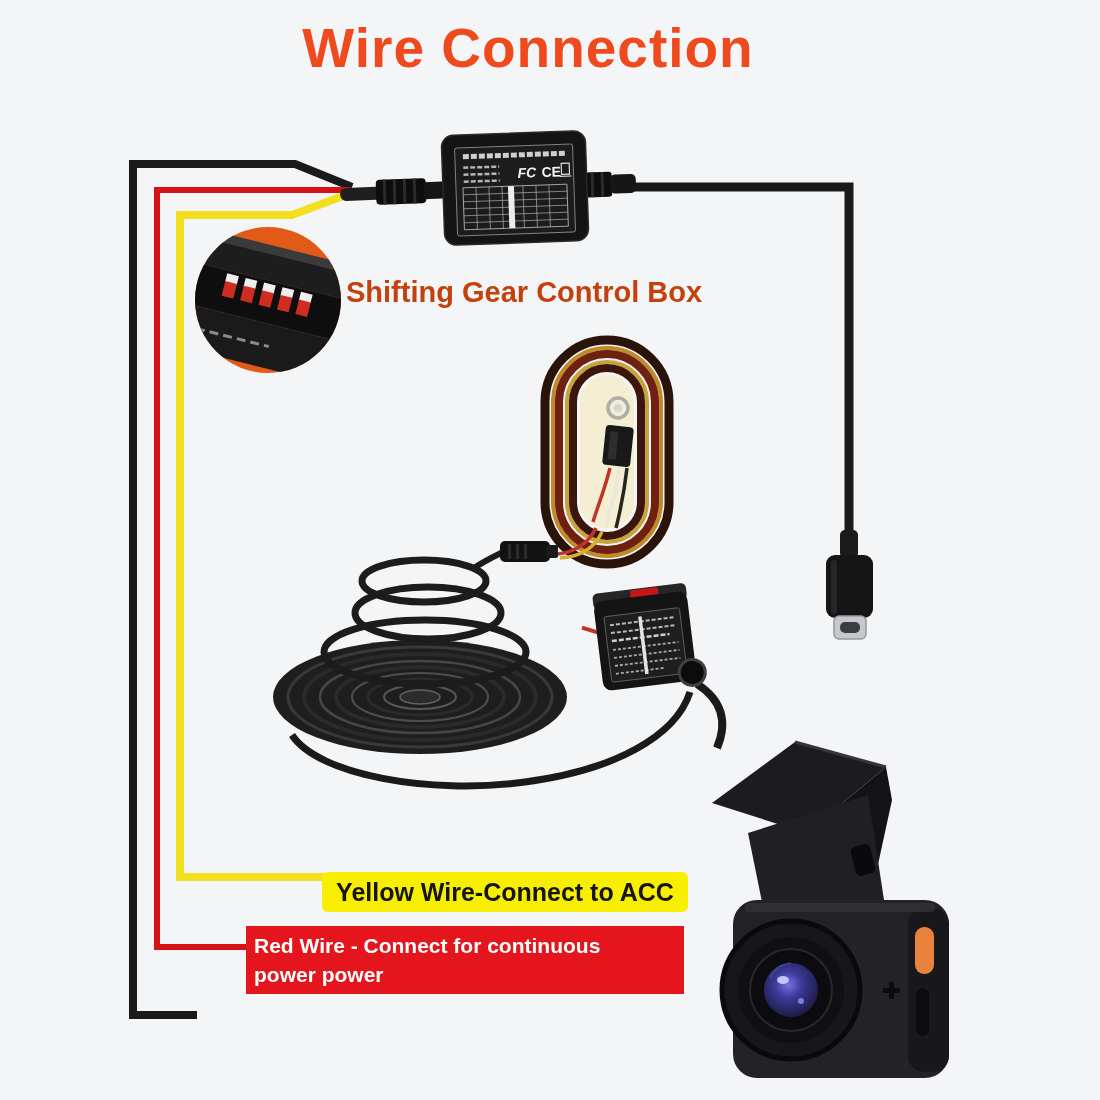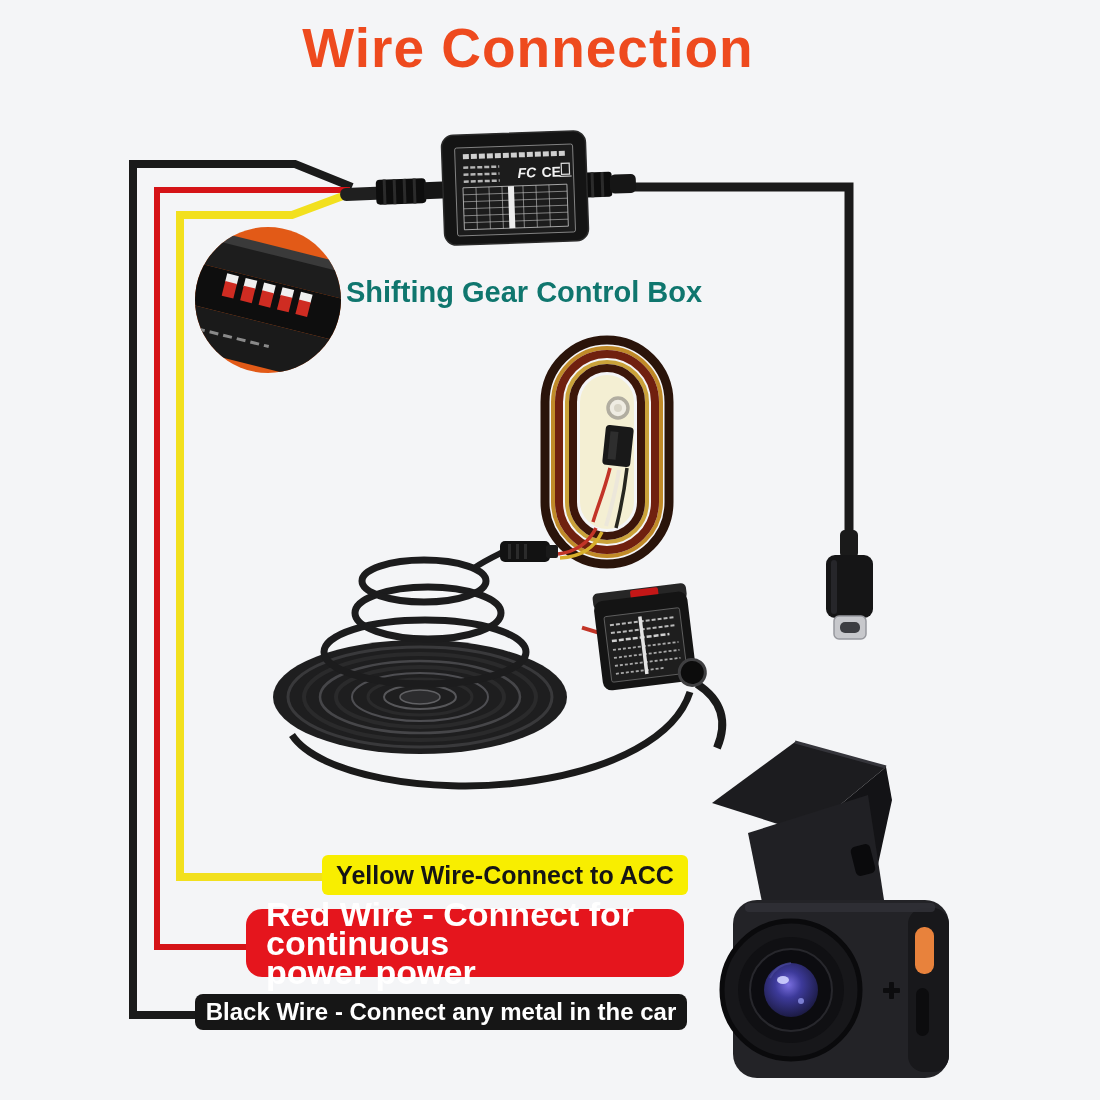--- a/index.html
+++ b/index.html
@@ -11,39 +11,39 @@
   .stage svg{position:absolute;left:0;top:0;}
   svg text{font-family:"Liberation Sans",sans-serif;}
   .overlay{position:absolute;}
   .title{
     left:0;top:16px;width:1056px;text-align:center;
     font-size:55px;font-weight:bold;letter-spacing:1px;
     color:var(--color-title,#ee4a1e);
   }
   .gearbox-label{
     left:346px;top:276px;width:380px;white-space:nowrap;
-    font-size:29px;font-weight:bold;color:#0f766e;
+    font-size:29px;font-weight:bold;color:#c2410c;
   }
   .output-voltage{
     left:722px;top:643px;width:256px;text-align:center;
     font-size:29px;font-weight:bold;color:#121212;line-height:34px;
   }
   .banner{
     display:flex;align-items:center;box-sizing:border-box;
-    font-weight:bold;white-space:nowrap;
+    font-weight:bold;white-space:nowrap;margin-top:17px;
   }
   .banner-yellow{
     left:322px;top:855px;width:366px;height:40px;border-radius:6px;
     background:var(--color-yellow-banner,#f8ee00);color:#151515;
     font-size:25px;justify-content:center;
   }
   .banner-red{
-    left:246px;top:909px;width:438px;height:68px;border-radius:16px;
+    left:246px;top:909px;width:438px;height:68px;border-radius:0;
     background:var(--color-red-banner,#e5151d);color:#fff;
-    font-size:34px;line-height:29px;padding-left:20px;white-space:normal;
+    font-size:21px;line-height:29px;padding-left:8px;white-space:normal;
   }
   .banner-black{
     left:195px;top:994px;width:492px;height:36px;border-radius:8px;
     background:var(--color-black-banner,#161616);color:#fff;
     font-size:24px;justify-content:center;
   }
 </style>
 </head>
 <body>
 
@@ -223,17 +223,14 @@
     <span>Yellow Wire-Connect to ACC</span>
   </div>
 
   <div class="overlay banner banner-red">
     <span>
       <span>Red Wire - Connect for continuous</span><br>
       <span>power power</span>
     </span>
   </div>
 
-  <div class="overlay banner banner-black">
-    <span>Black Wire - Connect any metal in the car</span>
-  </div>
 
 </div>
 
 </body></html>

